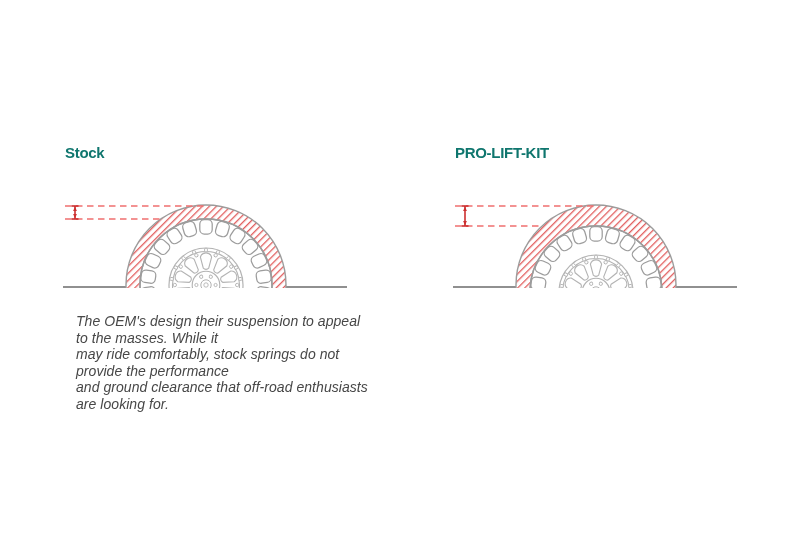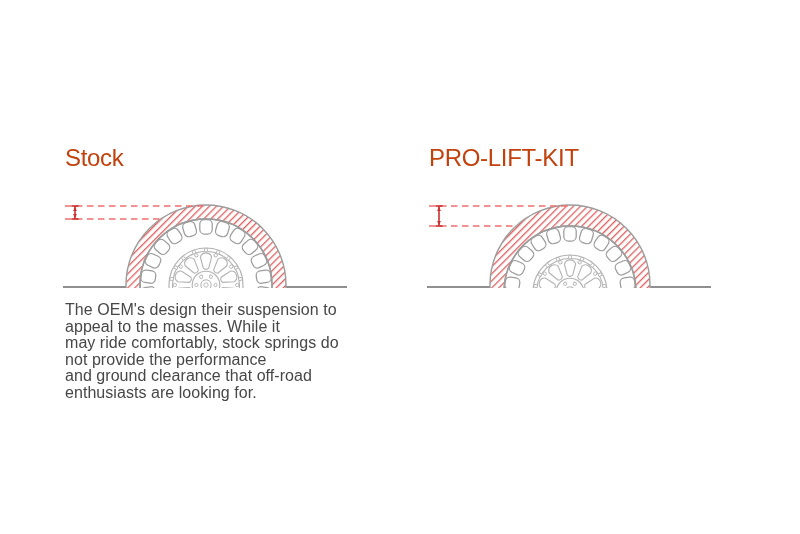--- a/index.html
+++ b/index.html
@@ -3,30 +3,30 @@
 <meta charset="utf-8">
 <style>
   html,body{margin:0;padding:0;}
   body{
     width:800px;height:534px;position:relative;overflow:hidden;
     background:#ffffff;
     font-family:"Liberation Sans", sans-serif;
   }
   .panel{position:absolute;top:140px;width:300px;height:240px;}
   .panel.left{left:55px;}
-  .panel.right{left:419px;}
+  .panel.right{left:445px;}
   .panel h2{
     position:absolute;left:10px;top:4px;margin:0;
-    font-size:24px;font-weight:400;letter-spacing:-0.3px;color:#c2410c;
+    font-size:15px;font-weight:700;letter-spacing:-0.3px;color:#0f766e;
   }
   svg.wheel{position:absolute;left:0;top:50px;width:300px;height:110px;display:block;}
   .panel p{
-    position:absolute;left:10px;top:162px;margin:0;width:296px;
-    font-size:16px;line-height:16.5px;color:#474747;
-    white-space:pre-line;letter-spacing:0.05px;
+    position:absolute;left:10px;top:162px;margin:11px;width:296px;
+    font-size:14px;line-height:16.5px;color:#474747;
+    white-space:pre-line;letter-spacing:0.05px;font-style:italic;
   }
 </style>
 </head>
 <body>
 
 <div>
 
   <section class="panel left">
     <h2>Stock</h2>
     <svg class="wheel" viewBox="0 0 300 110">

